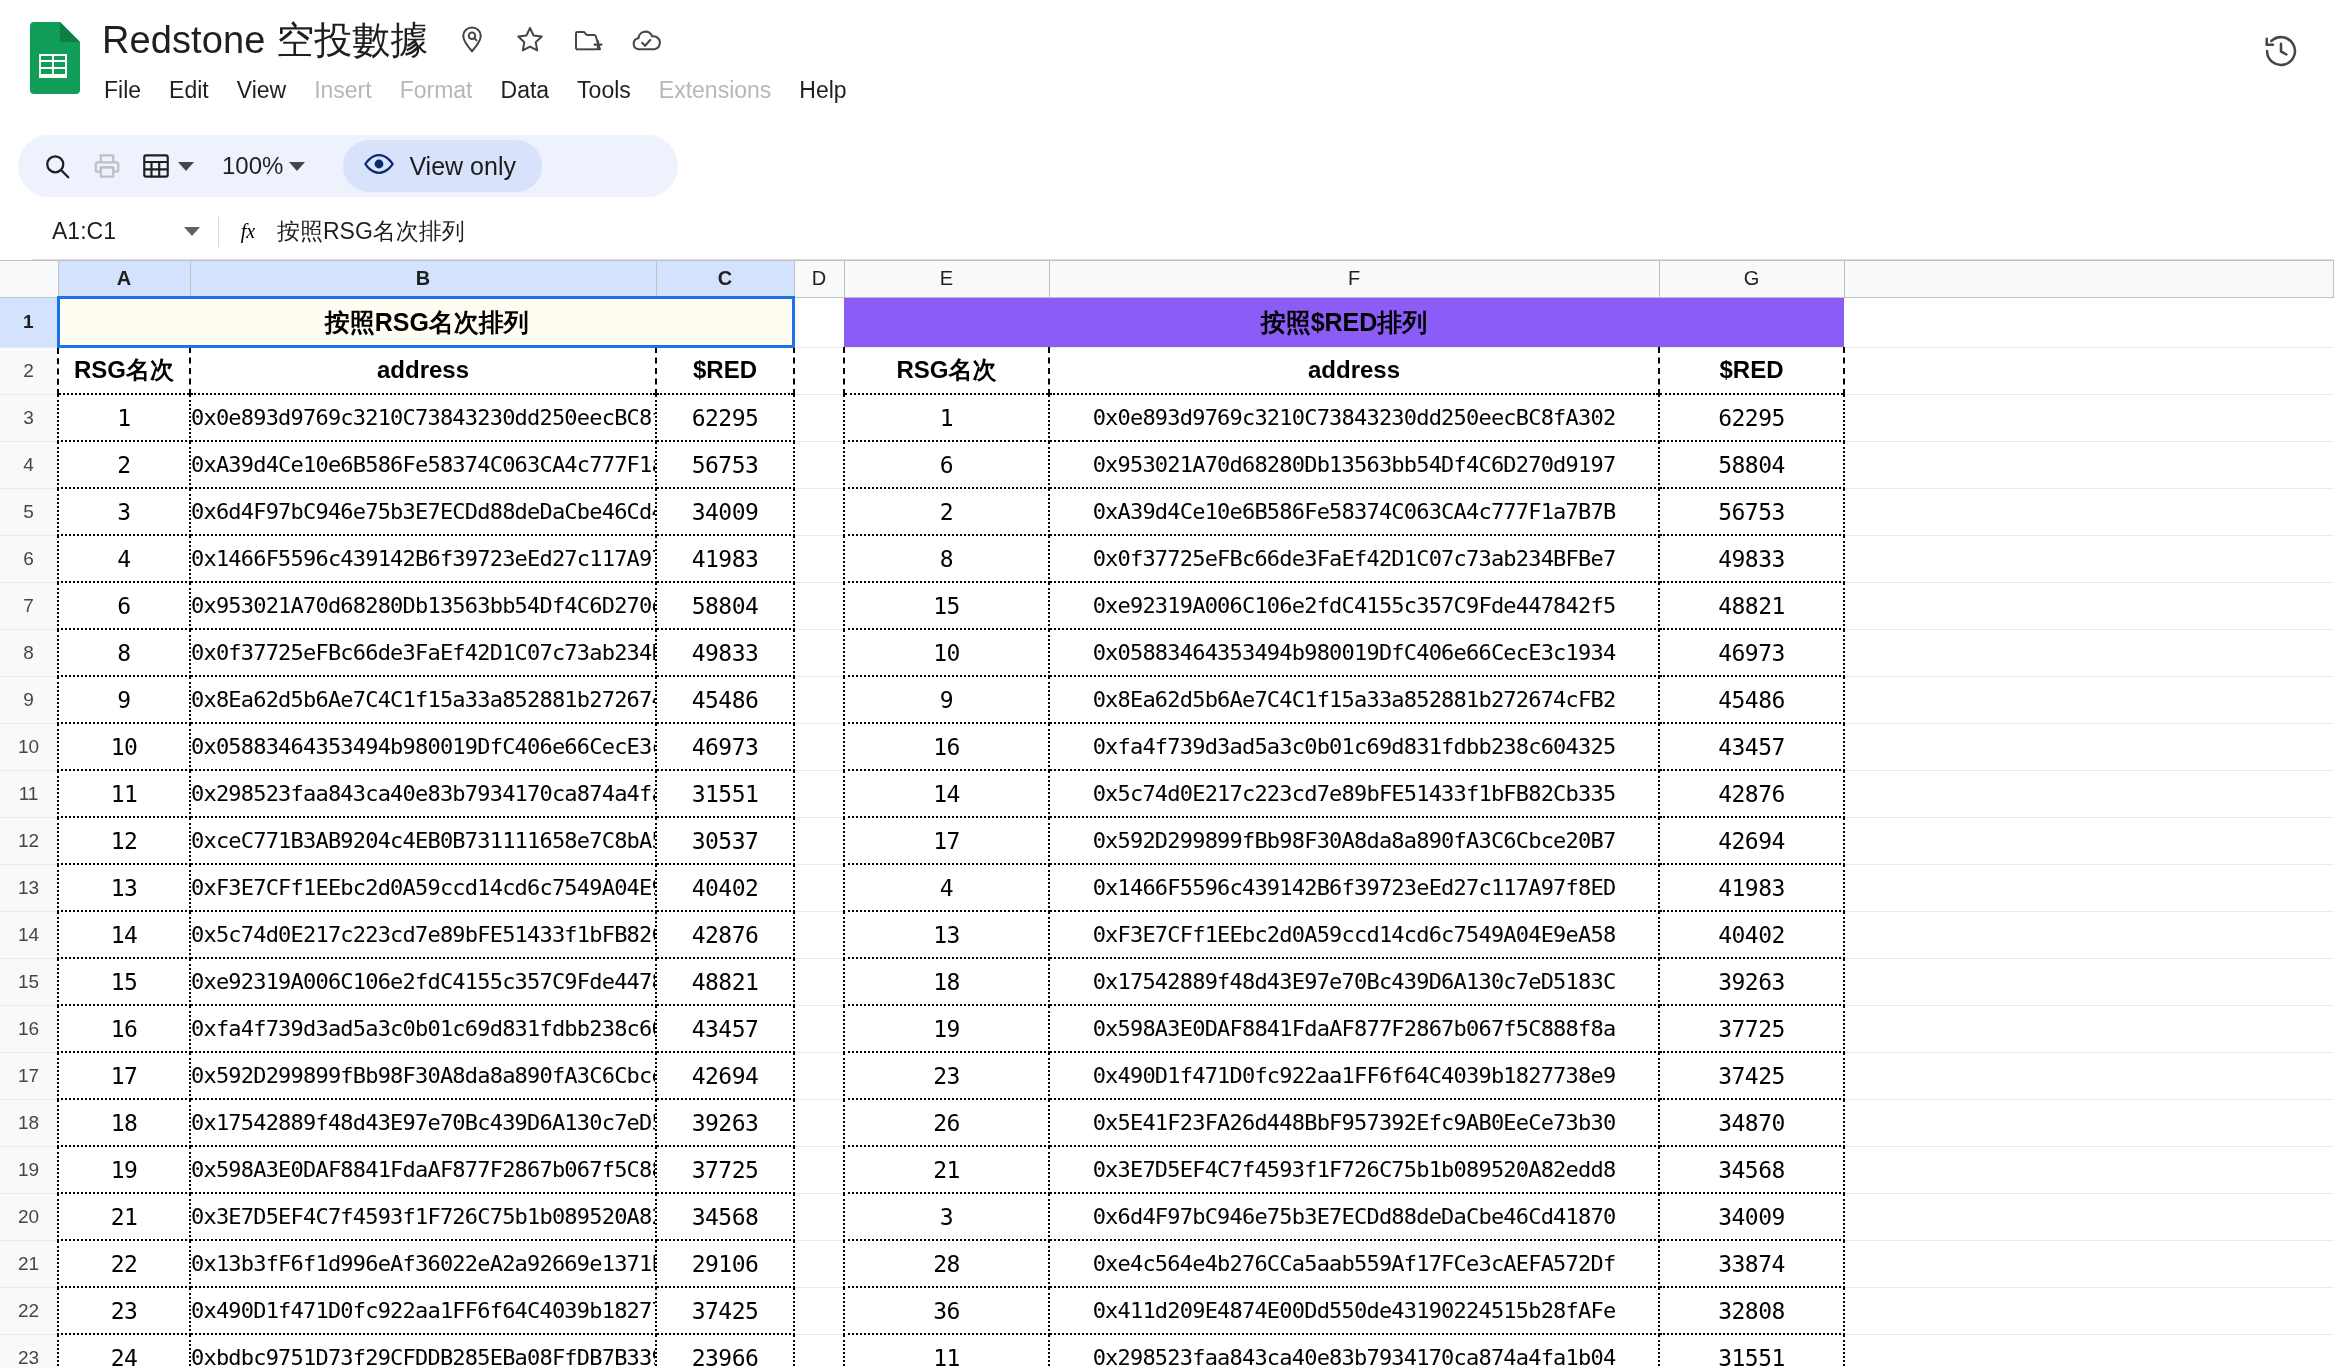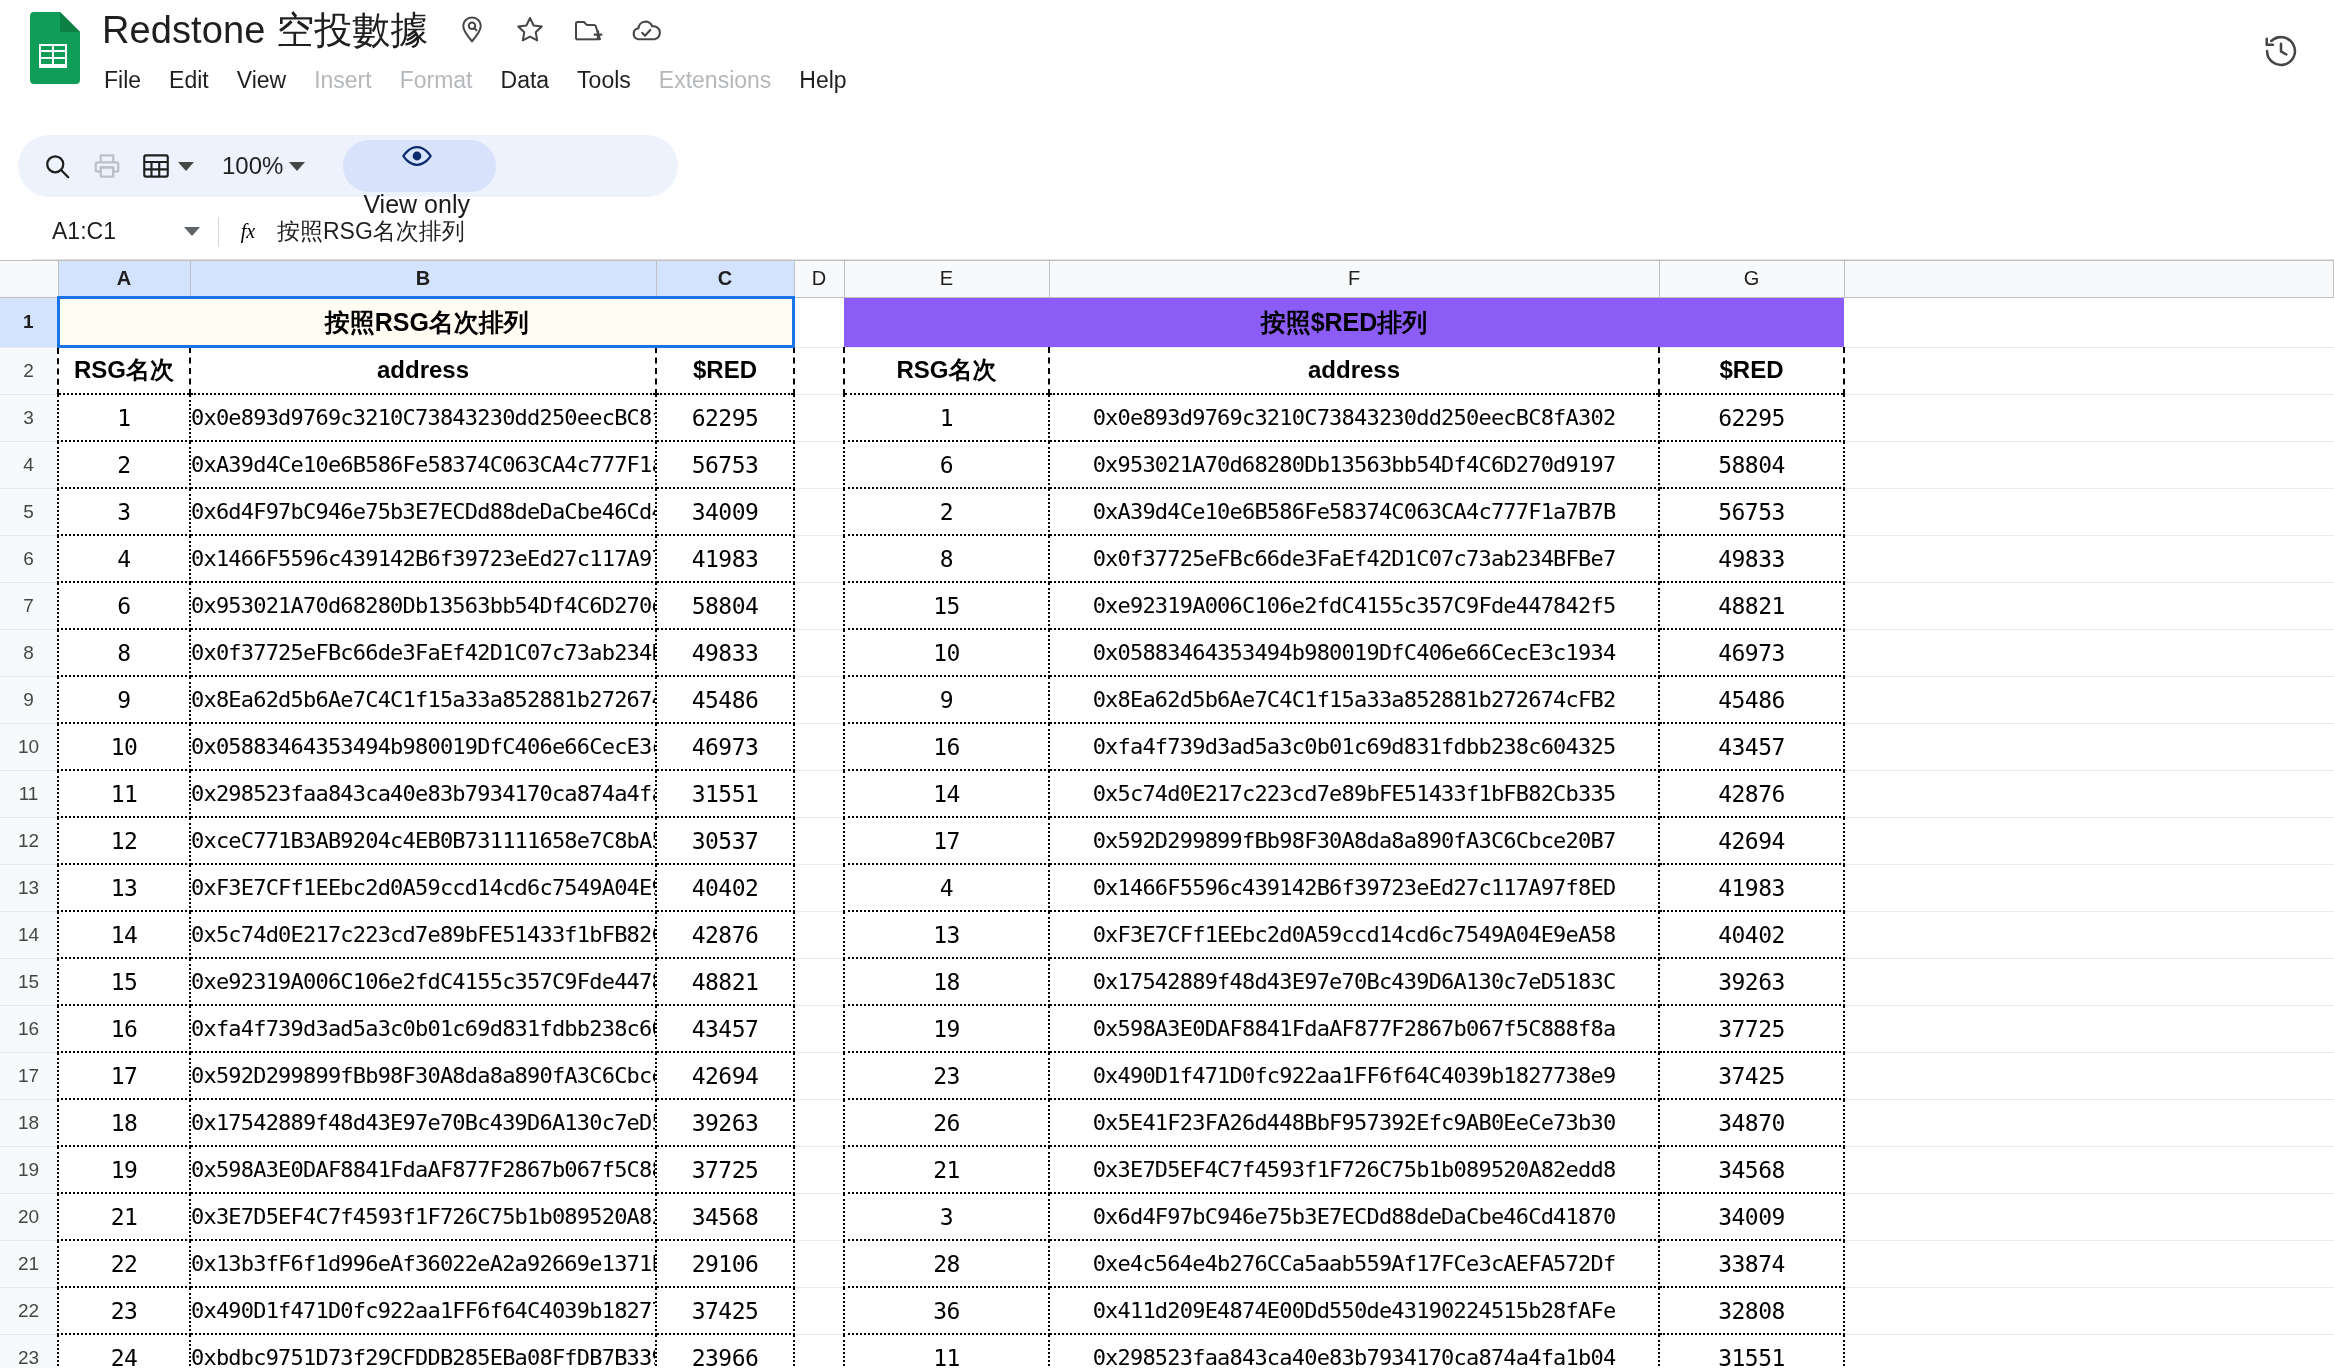--- a/index.html
+++ b/index.html
@@ -10,21 +10,21 @@
     background: #ffffff;
     font-family: "Liberation Sans", sans-serif;
     -webkit-font-smoothing: antialiased;
   }
 
   
   .docbar {
     position: relative;
     height: 128px;
     background: #ffffff;
-    padding: 4px 26px 0 26px;
+    padding: 14px 26px 0 26px;
     display: flex;
     align-items: flex-start;
   }
   .sheets-logo {
     width: 54px; height: 72px;
     margin-top: 8px;
     flex: 0 0 auto;
     position: relative;
   }
   .sheets-logo svg { display: block; }
@@ -102,21 +102,20 @@
   }
   .viewonly-pill {
     margin-left: 18px;
     height: 52px;
     background: #d8e2fb;
     border-radius: 26px;
     display: flex; align-items: center;
     padding: 0 26px 0 20px;
     gap: 14px;
     cursor: pointer;
-    flex-direction: column;
   }
   .viewonly-pill .label { font-size: 25px; color: #1b1b1b; white-space: nowrap; }
 
   
   .formula-bar {
     height: 56px;
     background: #ffffff;
     display: flex;
     align-items: center;
     border-bottom: 1px solid #e0e0e0;

